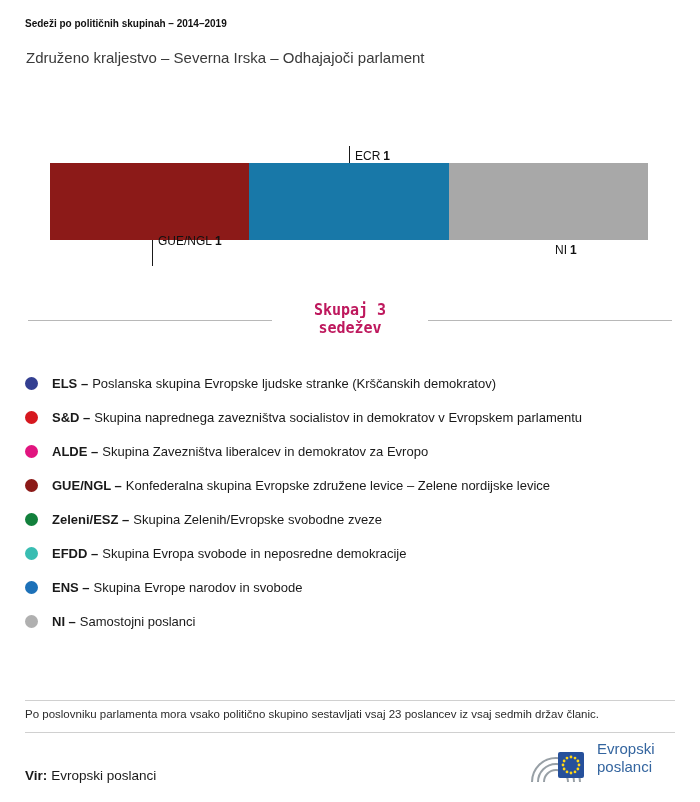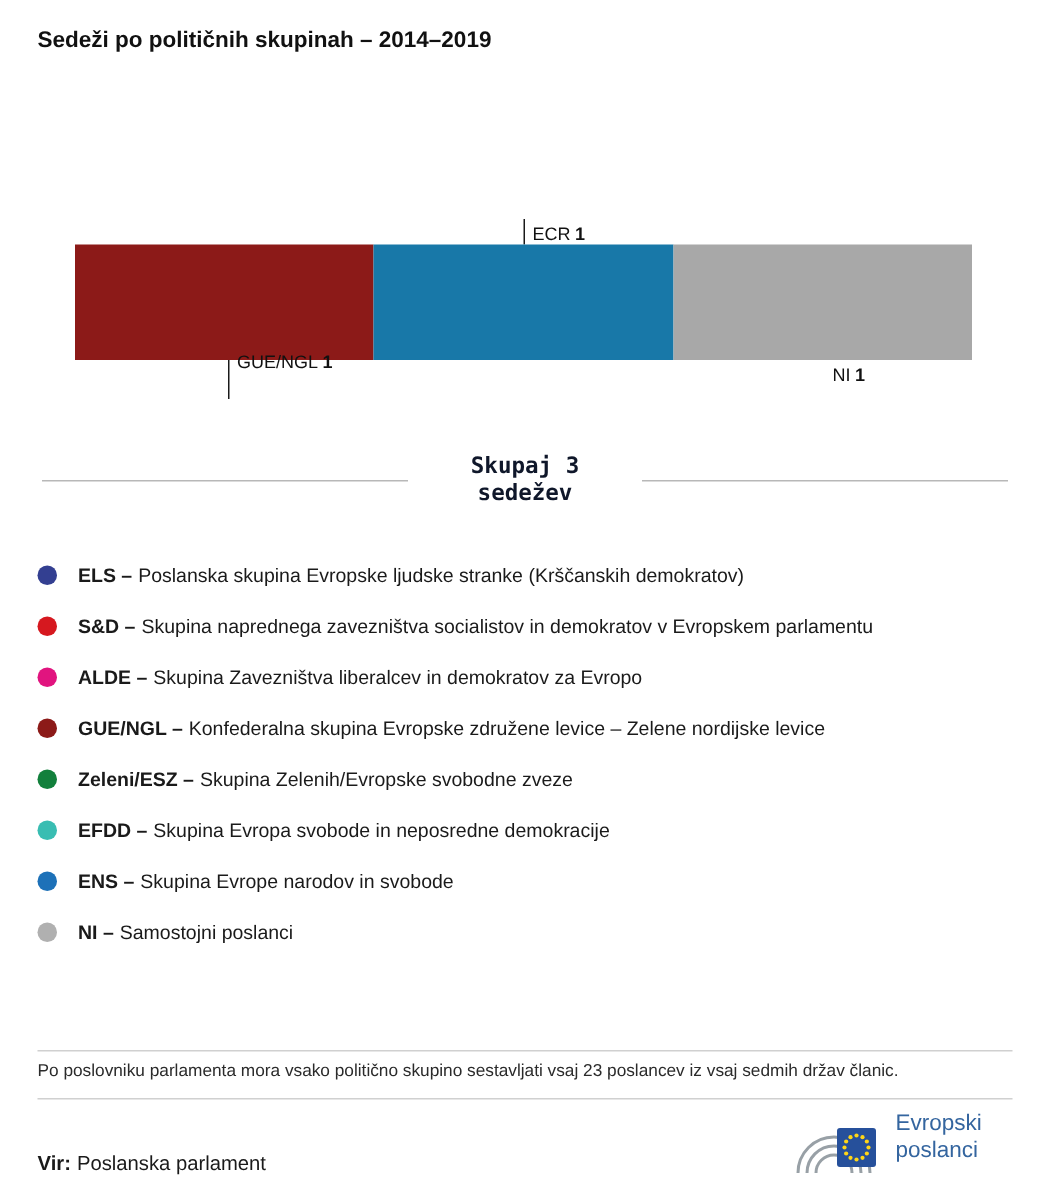--- a/index.html
+++ b/index.html
@@ -1,41 +1,41 @@
 <!DOCTYPE html>
 <html><head>
 <meta charset="utf-8">
 <style>
   html,body{margin:0;padding:0;background:#ffffff;}
   .page{
     position:relative;width:700px;height:802px;background:#ffffff;overflow:hidden;
     font-family:"Liberation Sans",sans-serif;color:#1a1a1a;
   }
-  .title{position:absolute;left:25px;top:18px;font-size:15px;font-weight:bold;color:#111;}
+  .title{position:absolute;left:25px;top:18px;font-size:10px;font-weight:bold;color:#111;}
   .subtitle{position:absolute;left:26px;top:49px;font-size:15px;font-weight:400;color:#3a3a3a;}
 
   
   .bar{position:absolute;left:50px;top:163px;width:598px;height:77px;display:flex;}
   .segment{height:100%;}
   .tick{position:absolute;width:1px;background:#1a1a1a;}
   .tick-ecr{left:349px;top:146px;height:17px;}
   .tick-gue{left:152px;top:240px;height:26px;}
   .callout{position:absolute;font-size:12px;white-space:nowrap;color:#111;}
   .callout-ecr{left:355px;top:149px;}
   .callout-gue{left:158px;top:234px;}
   .callout-ni{left:555px;top:243px;}
   .callout b{margin-left:3px;}
 
   
   .rule{position:absolute;height:1px;background:#b8b8b8;}
   .rule-left{left:28px;top:320px;width:244px;}
   .rule-right{left:428px;top:320px;width:244px;}
   .total{
     position:absolute;left:272px;top:301px;width:156px;text-align:center;
-    font-family:"DejaVu Sans Mono",monospace;font-weight:bold;font-size:15px;line-height:18px;color:#0f172a;
+    font-family:"DejaVu Sans Mono",monospace;font-weight:bold;font-size:15px;line-height:18px;color:#be185d;
   }
 
   
   .legend-title{position:absolute;left:25px;top:342px;font-size:15px;font-weight:bold;color:#111;}
   .legend{position:absolute;left:25px;top:366px;width:660px;}
   .legend-row{display:flex;align-items:center;height:34px;}
   .dot{width:13px;height:13px;border-radius:50%;margin-right:14px;flex:none;}
   .legend-text{font-size:13px;color:#1a1a1a;white-space:nowrap;text-align:center;}
   .legend-text .abbr{font-weight:bold;margin-right:4px;}
 
@@ -49,20 +49,21 @@
   .source .src-label{font-weight:bold;margin-right:4px;}
   .logo{position:absolute;left:528px;top:740px;display:flex;align-items:flex-start;}
   .logo-text{margin-left:9px;color:#34659f;font-size:15px;line-height:18px;}
 </style>
 </head>
 <body>
 
 <div class="page">
 
   <div class="title">Sedeži po političnih skupinah – 2014–2019</div>
+  <div class="subtitle">Združeno kraljestvo – Severna Irska – Odhajajoči parlament</div>
 
   <div>
     <div class="tick tick-ecr"></div>
     <div class="callout callout-ecr"><span>ECR</span><b>1</b></div>
 
     <div class="bar">
       <div class="segment" style="background-color: rgb(140, 26, 24); flex-grow: 1;"></div>
       <div class="segment" style="background-color: rgb(24, 120, 168); flex-grow: 1;"></div>
       <div class="segment" style="background-color: rgb(168, 168, 168); flex-grow: 1;"></div>
     </div>
@@ -111,21 +112,21 @@
     <div class="legend-row">
       <span class="dot" style="background-color: rgb(176, 176, 176);"></span>
       <span class="legend-text"><span class="abbr">NI –</span><span>Samostojni poslanci</span></span>
     </div>
   </div>
 
   <div class="rule hr1"></div>
   <div class="footnote">Po poslovniku parlamenta mora vsako politično skupino sestavljati vsaj 23 poslancev iz vsaj sedmih držav članic.</div>
   <div class="rule hr2"></div>
 
-  <div class="source"><span class="src-label">Vir:</span><span>Poslanska parlament</span></div>
+  <div class="source"><span class="src-label">Vir:</span><span>Evropski poslanci</span></div>
 
   <div class="logo">
     <svg width="60" height="48" viewBox="0 0 60 48">
       <path d="M 16 42 A 12 12 0 0 1 40 42" fill="none" stroke="#98a0a6" stroke-width="2"></path>
       <path d="M 10 42 A 18 18 0 0 1 46 42" fill="none" stroke="#98a0a6" stroke-width="2"></path>
       <path d="M 4 42 A 24 24 0 0 1 52 42" fill="none" stroke="#98a0a6" stroke-width="2"></path>
       <rect x="30" y="12" width="26" height="26" rx="2" fill="#26509b"></rect>
       <g fill="#ffd617">
         <circle cx="51" cy="25" r="1.4"></circle>
           <circle cx="49.9" cy="29" r="1.4"></circle>

